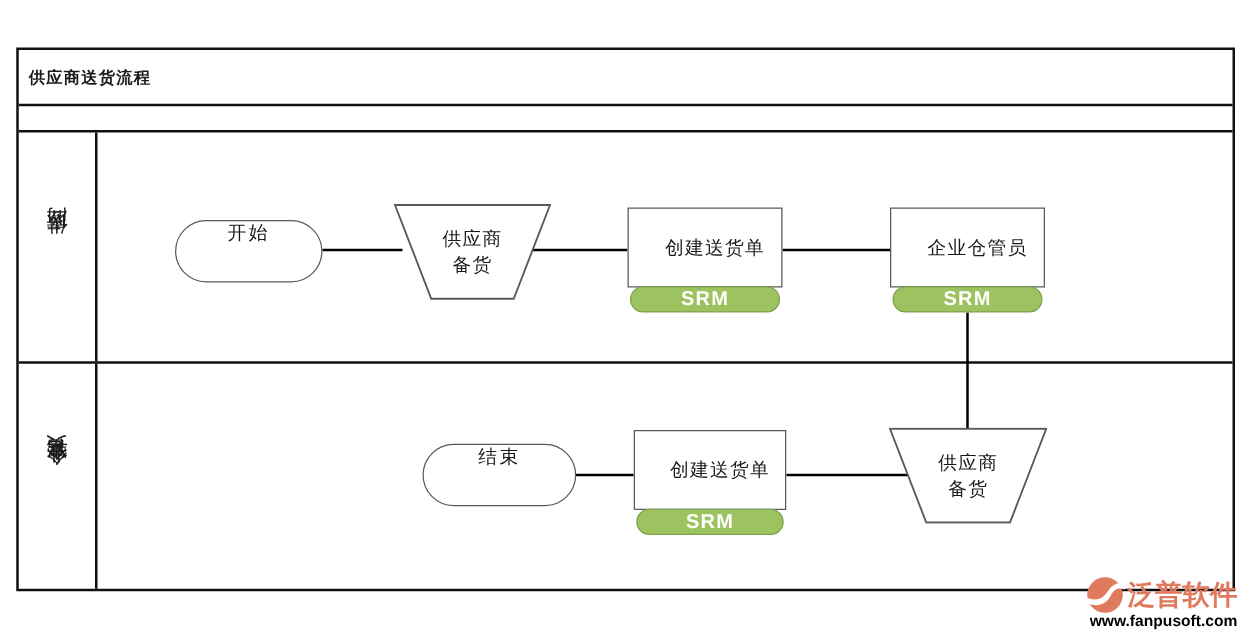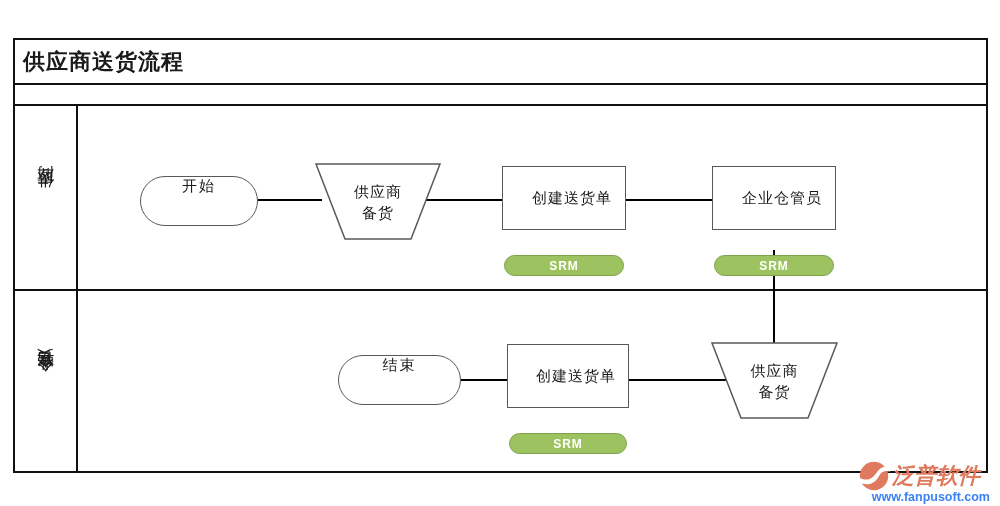--- a/index.html
+++ b/index.html
@@ -19,21 +19,21 @@
     width: 975px; height: 435px;
     border: 2px solid #111;
     display: flex; flex-direction: column;
     background: #fff;
   }
   .title-row {
     height: 45px;
     border-bottom: 2px solid #111;
     display: flex; align-items: center;
     padding-left: 8px;
-    font-size: 22px;
+    font-size: 13px;
     font-weight: 600;
     letter-spacing: 1px;
   }
   .spacer-row {
     height: 21px;
     border-bottom: 2px solid #111;
   }
   .lanes { flex: 1; display: flex; flex-direction: column; }
   .lane { display: flex; }
   .lane.top { height: 185px; border-bottom: 2px solid #111; }
@@ -79,51 +79,50 @@
     padding-left: 16px;
   }
 
   .srm-pill {
     position: absolute;
     background: #9dc360;
     border: 1.5px solid #7fa24c;
     border-radius: 11px;
     display: flex; align-items: center; justify-content: center;
     color: #ffffff;
-    font-size: 12px;
+    font-size: 16px;
     font-weight: bold;
     letter-spacing: 1px;
-    margin-top: 26px;
   }
 
   .trap { position: absolute; }
   .trap svg { position: absolute; inset: 0; }
   .trap .trap-text {
     position: absolute; inset: 0;
     display: flex; flex-direction: column;
     align-items: center; justify-content: center;
     font-size: 15px; line-height: 1.4;
     letter-spacing: 1px;
   }
 
   
   .watermark { position: absolute; right: 10px; bottom: 2px; width: 132px; text-align: right; }
-  .wm-top { display: flex; align-items: center; gap: 2px; font-style: italic; }
+  .wm-top { display: flex; align-items: center; justify-content: flex-end; gap: 2px; }
   .wm-logo { width: 32px; height: 32px; flex: 0 0 auto; }
   .wm-brand {
     font-size: 22px;
     font-weight: bold;
     color: #df7a5e;
     font-family: "Liberation Serif", "DejaVu Serif", serif;
     white-space: nowrap;
   }
   .wm-url {
     font-size: 12.5px;
     font-weight: bold;
-    color: #3b82f6;
+    color: #000000;
     margin-top: -2px;
     white-space: nowrap;
   }
 </style>
 </head>
 <body>
 
 <div class="frame">
   <div class="title-row">供应商送货流程</div>
   <div class="spacer-row"></div>

